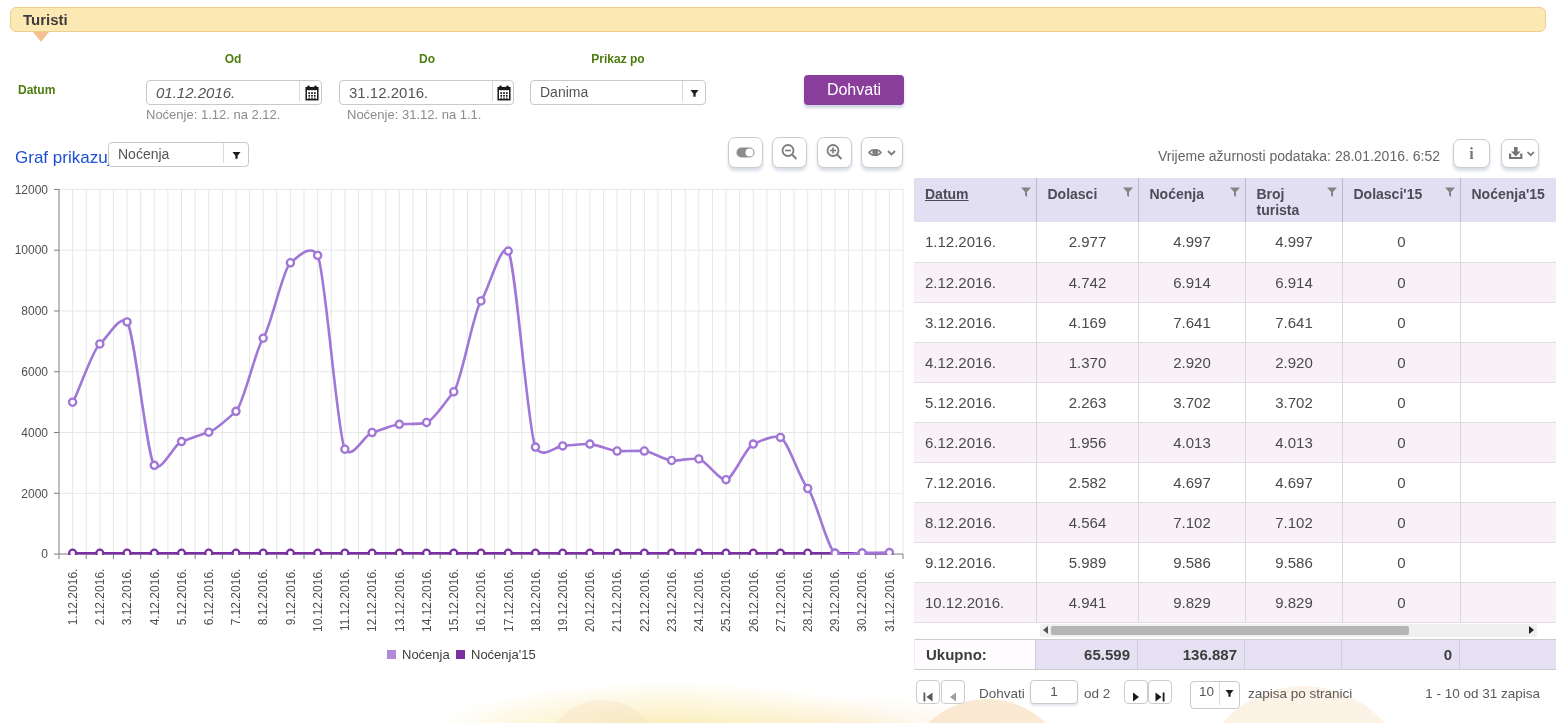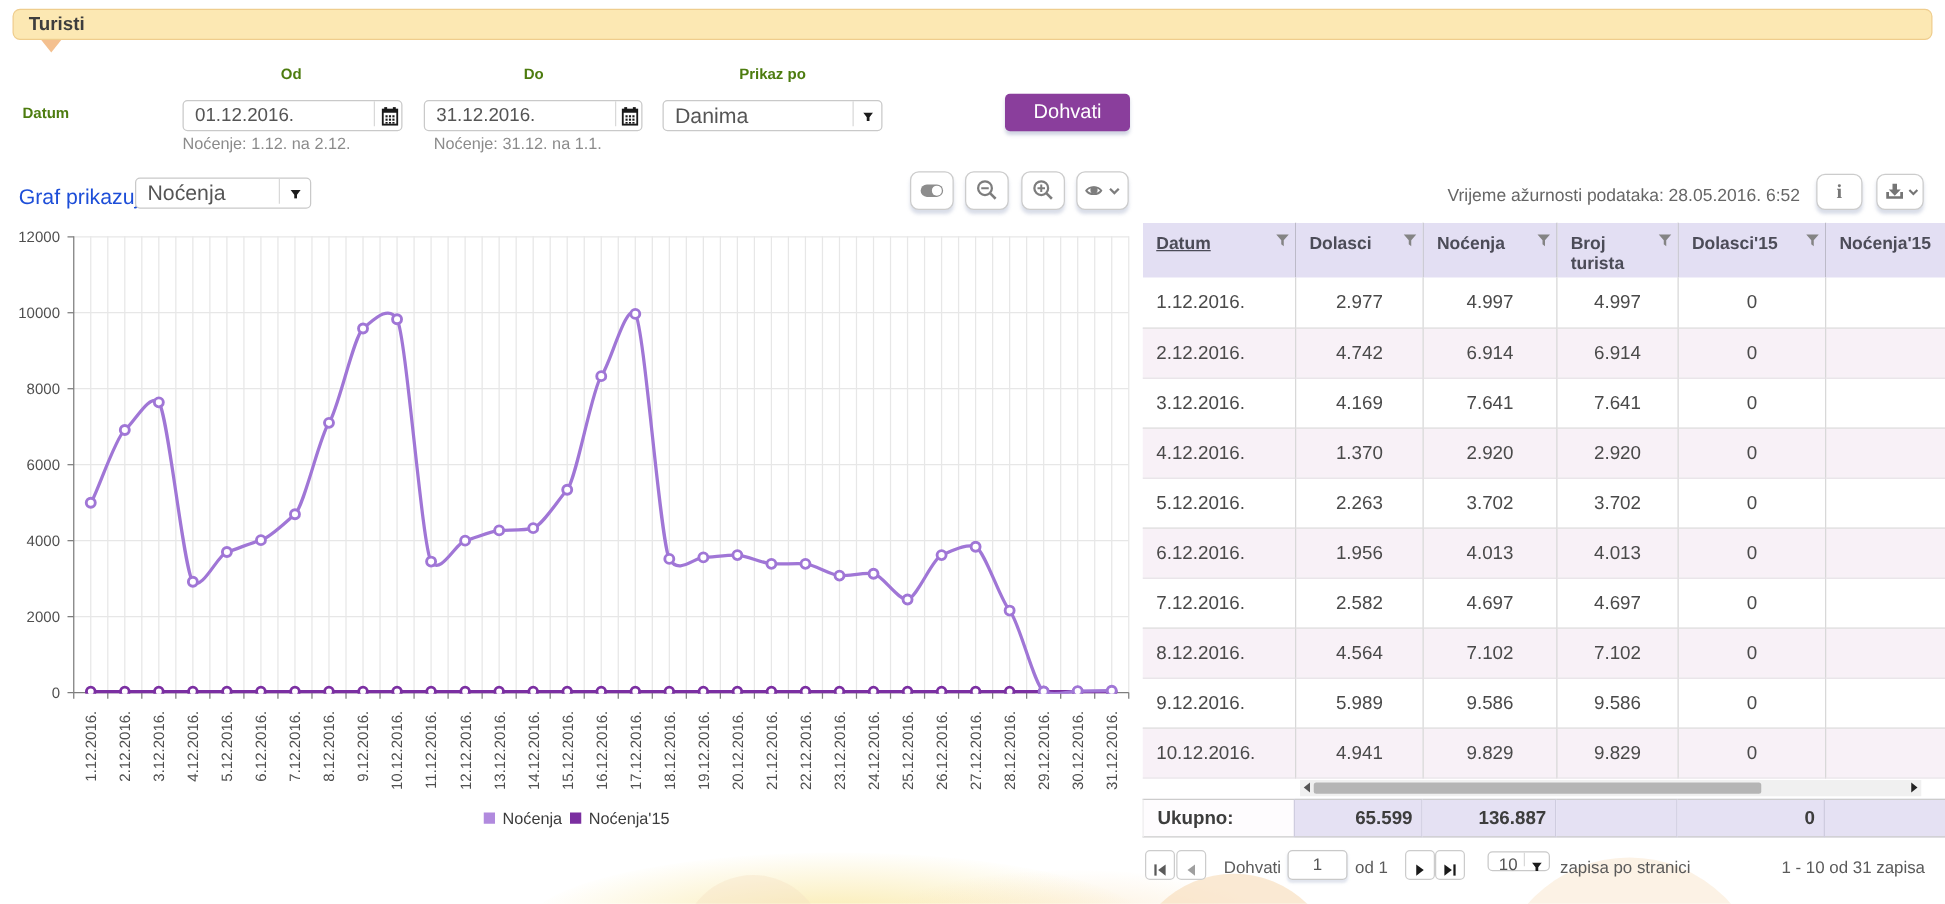--- a/index.html
+++ b/index.html
@@ -10,21 +10,21 @@
 .tri{left:33px;top:32px;width:0;height:0;border-left:8px solid transparent;
   border-right:8px solid transparent;border-top:10px solid #f4c08f;}
 
 .plabel{color:#4d7c0f;font-weight:bold;font-size:12px;}
 .gray{color:#8b8b8b;font-size:13px;}
 
 .inp{background:#fff;border:1px solid #c9c9c9;border-radius:4px;height:25px;
   font-size:15px;color:#555;line-height:23px;padding-left:9px;}
 .calsep{position:absolute;top:0;bottom:3px;width:1px;background:#d9d9d9;}
 .ddwrap{background:#fff;border:1px solid #c9c9c9;border-radius:4px;height:25px;}
-.ddtxt{position:absolute;left:9px;top:0;font-size:17px;color:#555;line-height:23px;}
+.ddtxt{position:absolute;left:9px;top:0;font-size:14px;color:#555;line-height:23px;}
 .btn-dohvati{left:804px;top:75px;width:100px;height:30px;background:#8a3e9c;border-radius:4px;
   color:#fff;font-size:16px;text-align:center;line-height:30px;box-shadow:0 3px 3px rgba(150,160,190,.45);}
 
 .tbtn{background:#fff;border:1px solid #ccc;border-radius:7px;height:31px;top:137px;
   box-shadow:0 3px 3px rgba(170,180,205,.45);}
 
 .grid{left:914px;top:178px;width:642px;height:445px;overflow:hidden;}
 table.g{border-collapse:collapse;table-layout:fixed;width:686px;}
 table.g th{background:#e3dff3;color:#4c4c58;font-size:14px;font-weight:bold;text-align:left;
   vertical-align:top;padding:8px 8px 0 11px;height:44px;border-right:1px solid #bcbac8;position:relative;}
@@ -51,21 +51,21 @@
 <div class="abs bgblob" style="left:700px;top:696px;width:320px;height:90px;background:radial-gradient(ellipse at center,rgba(250,224,180,.55),rgba(250,224,180,0) 72%);"></div>
 <div class="abs bgblob" style="left:903px;top:699px;width:168px;height:168px;background:#f8ddbb;opacity:.65;"></div>
 <div class="abs bgblob" style="left:1196px;top:686px;width:215px;height:215px;background:#fae9d4;opacity:.6;"></div>
 <div class="abs bgblob" style="left:545px;top:700px;width:115px;height:115px;background:#f5e2c3;opacity:.4;"></div>
 <div class="abs tab">Turisti</div>
 <div class="abs tri"></div>
 <div class="abs plabel" style="left:0;top:52px;width:466px;text-align:center;">Od</div>
 <div class="abs plabel" style="left:339px;top:52px;width:176px;text-align:center;">Do</div>
 <div class="abs plabel" style="left:530px;top:52px;width:176px;text-align:center;">Prikaz po</div>
 <div class="abs plabel" style="left:18px;top:83px;">Datum</div>
-<div class="abs inp" style="left:146px;top:80px;width:176px;">01.12.2016.<span class="calsep" style="left:152px;"></span><svg class="abs" style="left:158px;top:4px;" width="14" height="16" viewBox="0 0 14 16">
+<div class="abs inp" style="left:146px;top:80px;width:176px;font-style:italic;">01.12.2016.<span class="calsep" style="left:152px;"></span><svg class="abs" style="left:158px;top:4px;" width="14" height="16" viewBox="0 0 14 16">
       <rect x="2.4" y="0.7" width="2.3" height="2.3" fill="#1a1a1a"></rect>
       <rect x="9.3" y="0.7" width="2.3" height="2.3" fill="#1a1a1a"></rect>
       <rect x="1.2" y="2.7" width="11.6" height="12" fill="#fff" stroke="#1a1a1a" stroke-width="1.5"></rect>
       <rect x="1.2" y="2.9" width="11.6" height="2.3" fill="#1a1a1a"></rect>
       <g fill="#1a1a1a">
         <rect x="3.4" y="7.2" width="1.7" height="1.7"></rect>
         <rect x="6.15" y="7.2" width="1.7" height="1.7"></rect>
         <rect x="8.9" y="7.2" width="1.7" height="1.7"></rect>
         <rect x="3.4" y="9.9" width="1.7" height="1.7"></rect>
         <rect x="6.15" y="9.9" width="1.7" height="1.7"></rect>
@@ -123,21 +123,21 @@
       <circle cx="15" cy="12.5" r="5.5" fill="none" stroke="#7d7d7d" stroke-width="1.8"></circle>
       <line x1="19" y1="16.5" x2="23.5" y2="21" stroke="#7d7d7d" stroke-width="2"></line>
       <line x1="12" y1="12.5" x2="18" y2="12.5" stroke="#7d7d7d" stroke-width="1.6"></line>
       <line x1="15" y1="9.5" x2="15" y2="15.5" stroke="#7d7d7d" stroke-width="1.6"></line>
     </svg></div>
 <div class="abs tbtn" style="left:861px;width:42px;"><svg width="40" height="29" viewBox="0 0 40 29">
       <path d="M7 14.5 C9.5 10.8 16.5 10.8 19 14.5 C16.5 18.2 9.5 18.2 7 14.5 Z" fill="none" stroke="#7d7d7d" stroke-width="1.5"></path>
       <circle cx="13.2" cy="14" r="2.9" fill="#7d7d7d"></circle>
       <path d="M26 13 L29.5 16.5 L33 13" fill="none" stroke="#7d7d7d" stroke-width="1.8"></path>
     </svg></div>
-<div class="abs" style="left:1000px;top:148px;width:440px;text-align:right;font-size:14px;color:#666;">Vrijeme ažurnosti podataka: 28.05.2016. 6:52</div>
+<div class="abs" style="left:1000px;top:148px;width:440px;text-align:right;font-size:14px;color:#666;">Vrijeme ažurnosti podataka: 28.01.2016. 6:52</div>
 <div class="abs tbtn" style="left:1453px;top:139px;width:37px;height:29px;text-align:center;"><span style="font-family:'Liberation Serif',serif;font-weight:bold;font-size:16px;color:#777;line-height:27px;">i</span></div>
 <div class="abs tbtn" style="left:1501px;top:139px;width:38px;height:29px;"><svg width="36" height="27" viewBox="0 0 36 27">
       <path d="M12 7 h3.6 v4.6 h3 l-4.8 5 l-4.8 -5 h3 Z" fill="#757575"></path>
       <path d="M7 13.5 v5.5 h13.4 v-5.5 h-2.2 v3.4 h-9 v-3.4 Z" fill="#757575"></path>
       <path d="M25.5 12 L28.7 15.2 L31.9 12" fill="none" stroke="#757575" stroke-width="1.7"></path>
     </svg></div>
 <svg class="abs" style="left:0;top:178px;" width="910" height="500" viewBox="0 0 910 500" font-family="Liberation Sans,sans-serif">
     <defs>
       <clipPath id="pc">
         <rect x="0" y="0" width="910" height="376.9"></rect>
@@ -498,28 +498,28 @@
   </div>
 <div class="abs pgbtn" style="left:916px;text-align:center;padding-top:7px;"><svg width="12" height="10" viewBox="0 0 12 10">
       <rect x="1.5" y="0.5" width="1.8" height="9" fill="#5a5a5a"></rect>
       <path d="M10.5 0.5 L4.5 5 L10.5 9.5 Z" fill="#5a5a5a"></path>
     </svg></div>
 <div class="abs pgbtn" style="left:941px;text-align:center;padding-top:7px;"><svg width="12" height="10" viewBox="0 0 12 10">
       <path d="M9 0.5 L3 5 L9 9.5 Z" fill="#9f9f9f"></path>
     </svg></div>
 <div class="abs pgtxt" style="left:979px;">Dohvati</div>
 <div class="abs" style="left:1030px;top:680px;width:48px;height:24px;border:1px solid #c9c9c9;border-radius:4px;background:#fff;text-align:center;font-size:13.5px;color:#555;line-height:22px;box-shadow:0 2px 2px rgba(170,180,205,.35);">1</div>
-<div class="abs pgtxt" style="left:1084px;">od 1</div>
+<div class="abs pgtxt" style="left:1084px;">od 2</div>
 <div class="abs pgbtn" style="left:1124px;text-align:center;padding-top:7px;"><svg width="12" height="10" viewBox="0 0 12 10">
       <path d="M3 0.5 L9 5 L3 9.5 Z" fill="#1a1a1a"></path>
     </svg></div>
 <div class="abs pgbtn" style="left:1148px;text-align:center;padding-top:7px;"><svg width="12" height="10" viewBox="0 0 12 10">
       <path d="M1.5 0.5 L7.5 5 L1.5 9.5 Z" fill="#1a1a1a"></path>
       <rect x="8.7" y="0.5" width="1.8" height="9" fill="#1a1a1a"></rect>
     </svg></div>
-<div class="abs ddwrap" style="left:1190px;top:681px;width:50px;height:16px;">
+<div class="abs ddwrap" style="left:1190px;top:681px;width:50px;height:28px;">
     <span class="ddtxt" style="left:8px;line-height:20px;font-size:13.5px;">10</span>
     <span class="calsep" style="left:28px;"></span>
     <svg class="abs" style="left:34px;top:8px;" width="9" height="7" viewBox="0 0 9 7">
       <path d="M0.5 0 h8 l-2.9 3.7 v3 h-2.2 v-3 Z" fill="#1c1c1c"></path>
     </svg>
   </div>
 <div class="abs pgtxt" style="left:1248px;">zapisa po stranici</div>
 <div class="abs pgtxt" style="left:1400px;width:140px;text-align:right;">1 - 10 od 31 zapisa</div>
 </body></html>

